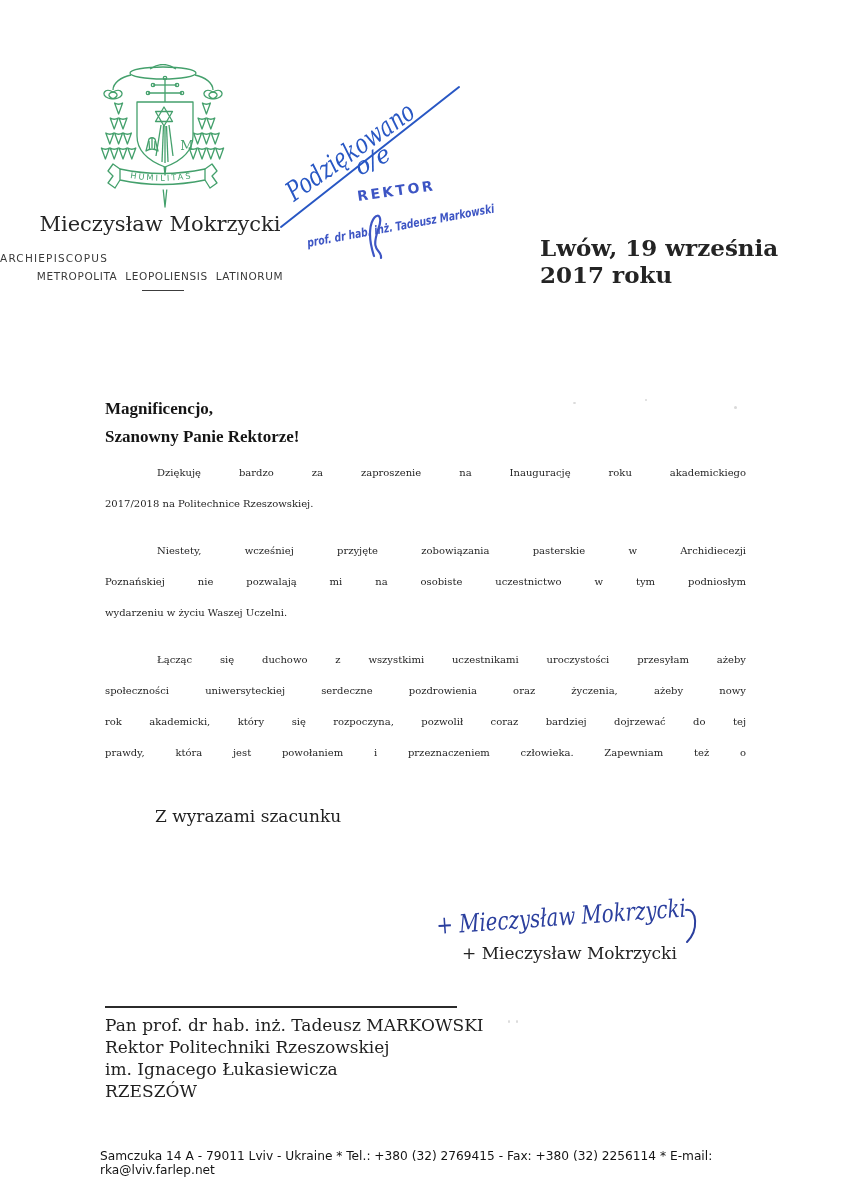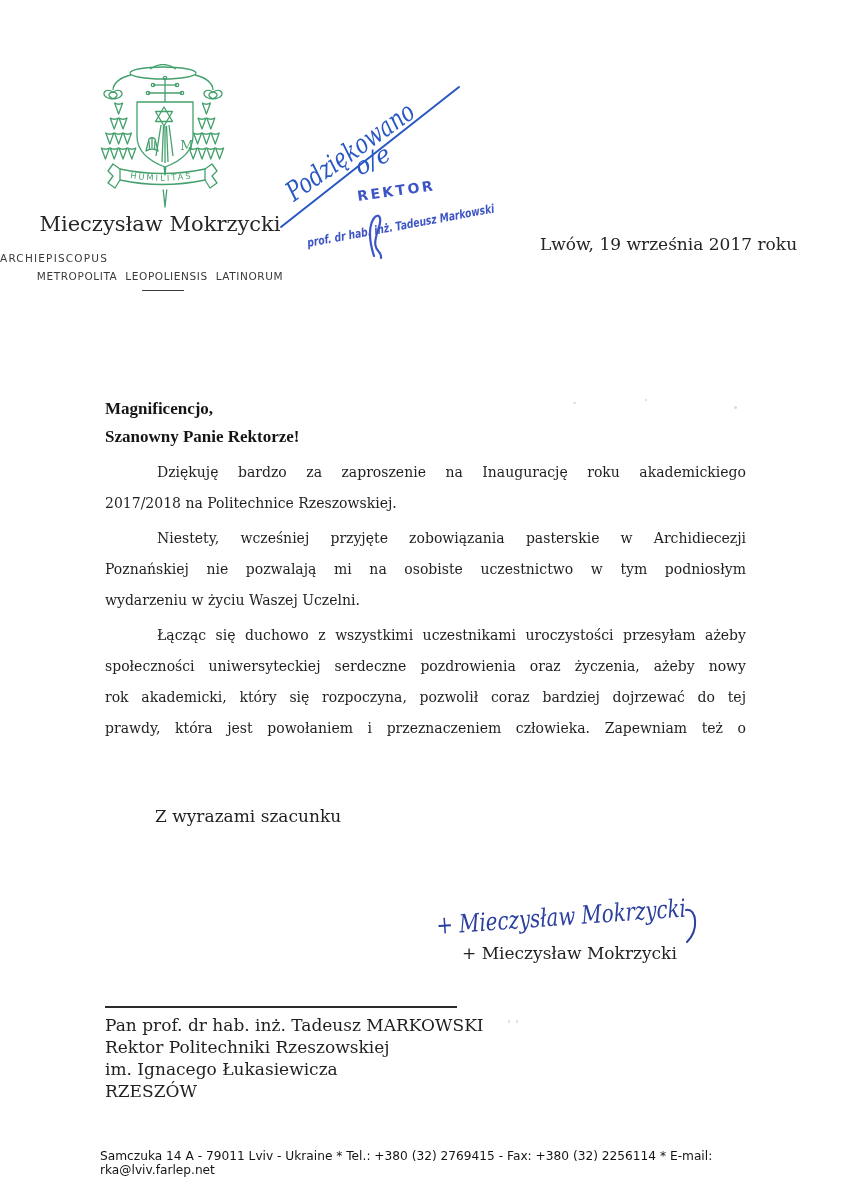--- a/index.html
+++ b/index.html
@@ -14,30 +14,30 @@
              font-family:"DejaVu Sans",sans-serif;font-size:10.5px;letter-spacing:1.2px;
              word-spacing:3px;color:#3a3a3a;}
   .lh-title2{position:absolute;left:0;top:270px;width:320px;text-align:center;
              font-family:"DejaVu Sans",sans-serif;font-size:10.5px;letter-spacing:.6px;
              word-spacing:4px;color:#3a3a3a;}
   .lh-rule{position:absolute;left:142px;top:290px;width:42px;border-top:1.6px solid #3c3c3c;}
 
   
   .ink{position:absolute;left:268px;top:64px;overflow:visible;}
 
-  .date{position:absolute;left:540px;top:234px;font-size:17px;color:#242424;}
+  .date{position:absolute;left:540px;top:234px;font-size:23px;color:#242424;font-weight:bold;}
 
   
   .body-block{position:absolute;left:105px;top:395px;width:641px;}
-  .bline{font-size:14px;line-height:31px;height:31px;color:#1f1f1f;}
+  .bline{font-size:10px;line-height:31px;height:31px;color:#1f1f1f;}
   .salut{font-size:17px;font-weight:bold;line-height:28px;height:28px;color:#151515;font-family:Liberation Serif, serif;}
   .jl{text-align:justify;text-align-last:justify;}
   .indent{text-indent:52px;}
   .mt6{margin-top:6px;}
-  .mt4{margin-top:4px;}
+  .mt4{margin-top:16px;}
 
   .closing{position:absolute;left:155px;top:806px;font-size:17px;}
 
   
   .sig-svg{position:absolute;left:425px;top:886px;color:#2b3f9e;overflow:visible;}
   .sig-printed{position:absolute;left:462px;top:943px;font-size:17px;color:#242424;}
 
   
   .rc-rule{position:absolute;left:105px;top:1006px;width:352px;border-top:2px solid #2b2b2b;}
   .recipient{position:absolute;left:105px;top:1014px;font-size:17px;}

